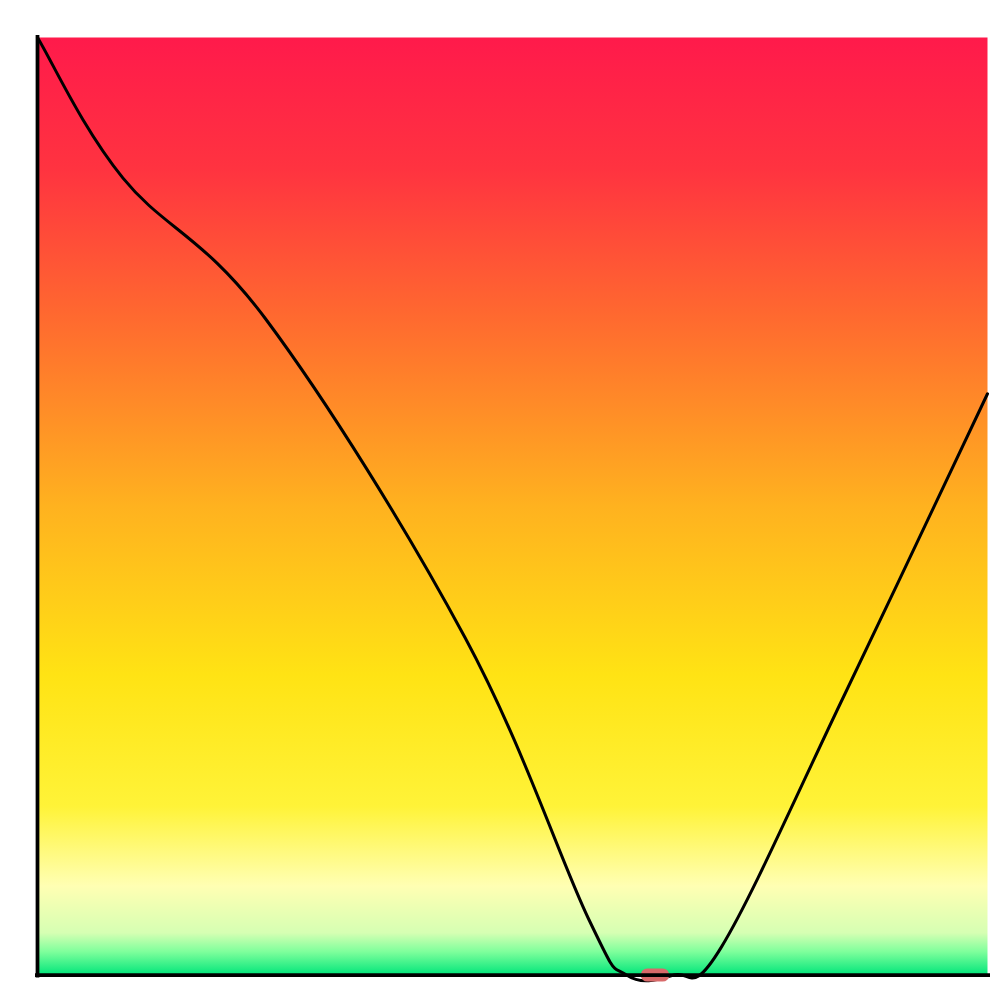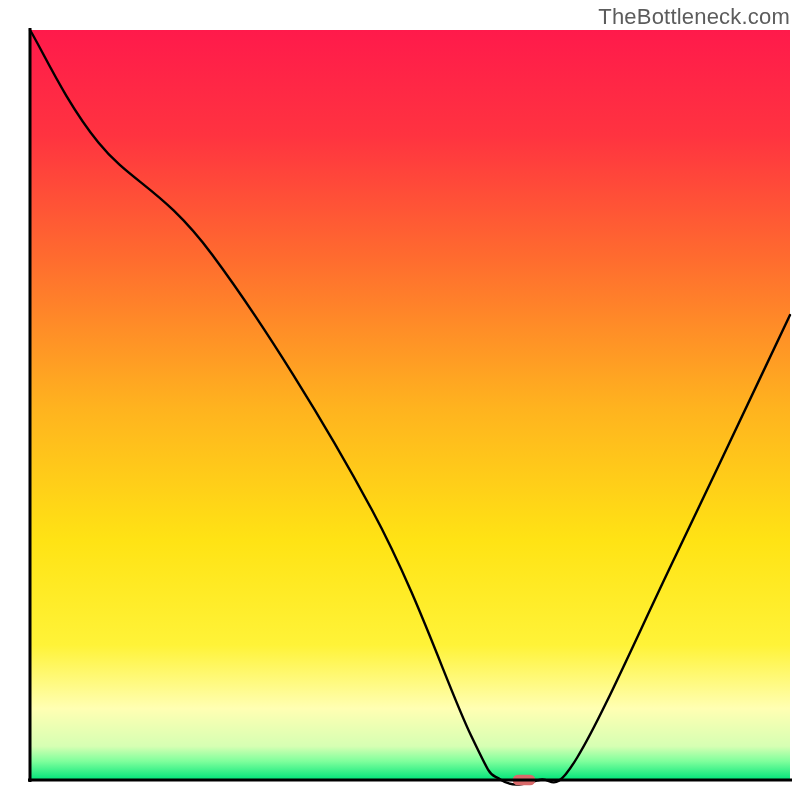--- a/index.html
+++ b/index.html
@@ -28,21 +28,20 @@
   svg.plot {
     position: absolute;
     top: 0;
     left: 0;
   }
 </style>
 </head>
 <body>
 
 <div class="chart-container">
-  <div class="watermark">TheBottleneck.com</div>
   <svg class="plot" width="800" height="800" viewBox="0 0 800 800">
     <defs>
       <linearGradient id="bg-grad" x1="0" y1="0" x2="0" y2="1">
           <stop offset="0%" stop-color="#ff1a4b"></stop>
           <stop offset="14.000000000000002%" stop-color="#ff3340"></stop>
           <stop offset="30%" stop-color="#ff6a2f"></stop>
           <stop offset="50%" stop-color="#ffb21f"></stop>
           <stop offset="68%" stop-color="#ffe314"></stop>
           <stop offset="82%" stop-color="#fff338"></stop>
           <stop offset="90.5%" stop-color="#ffffb3"></stop>

